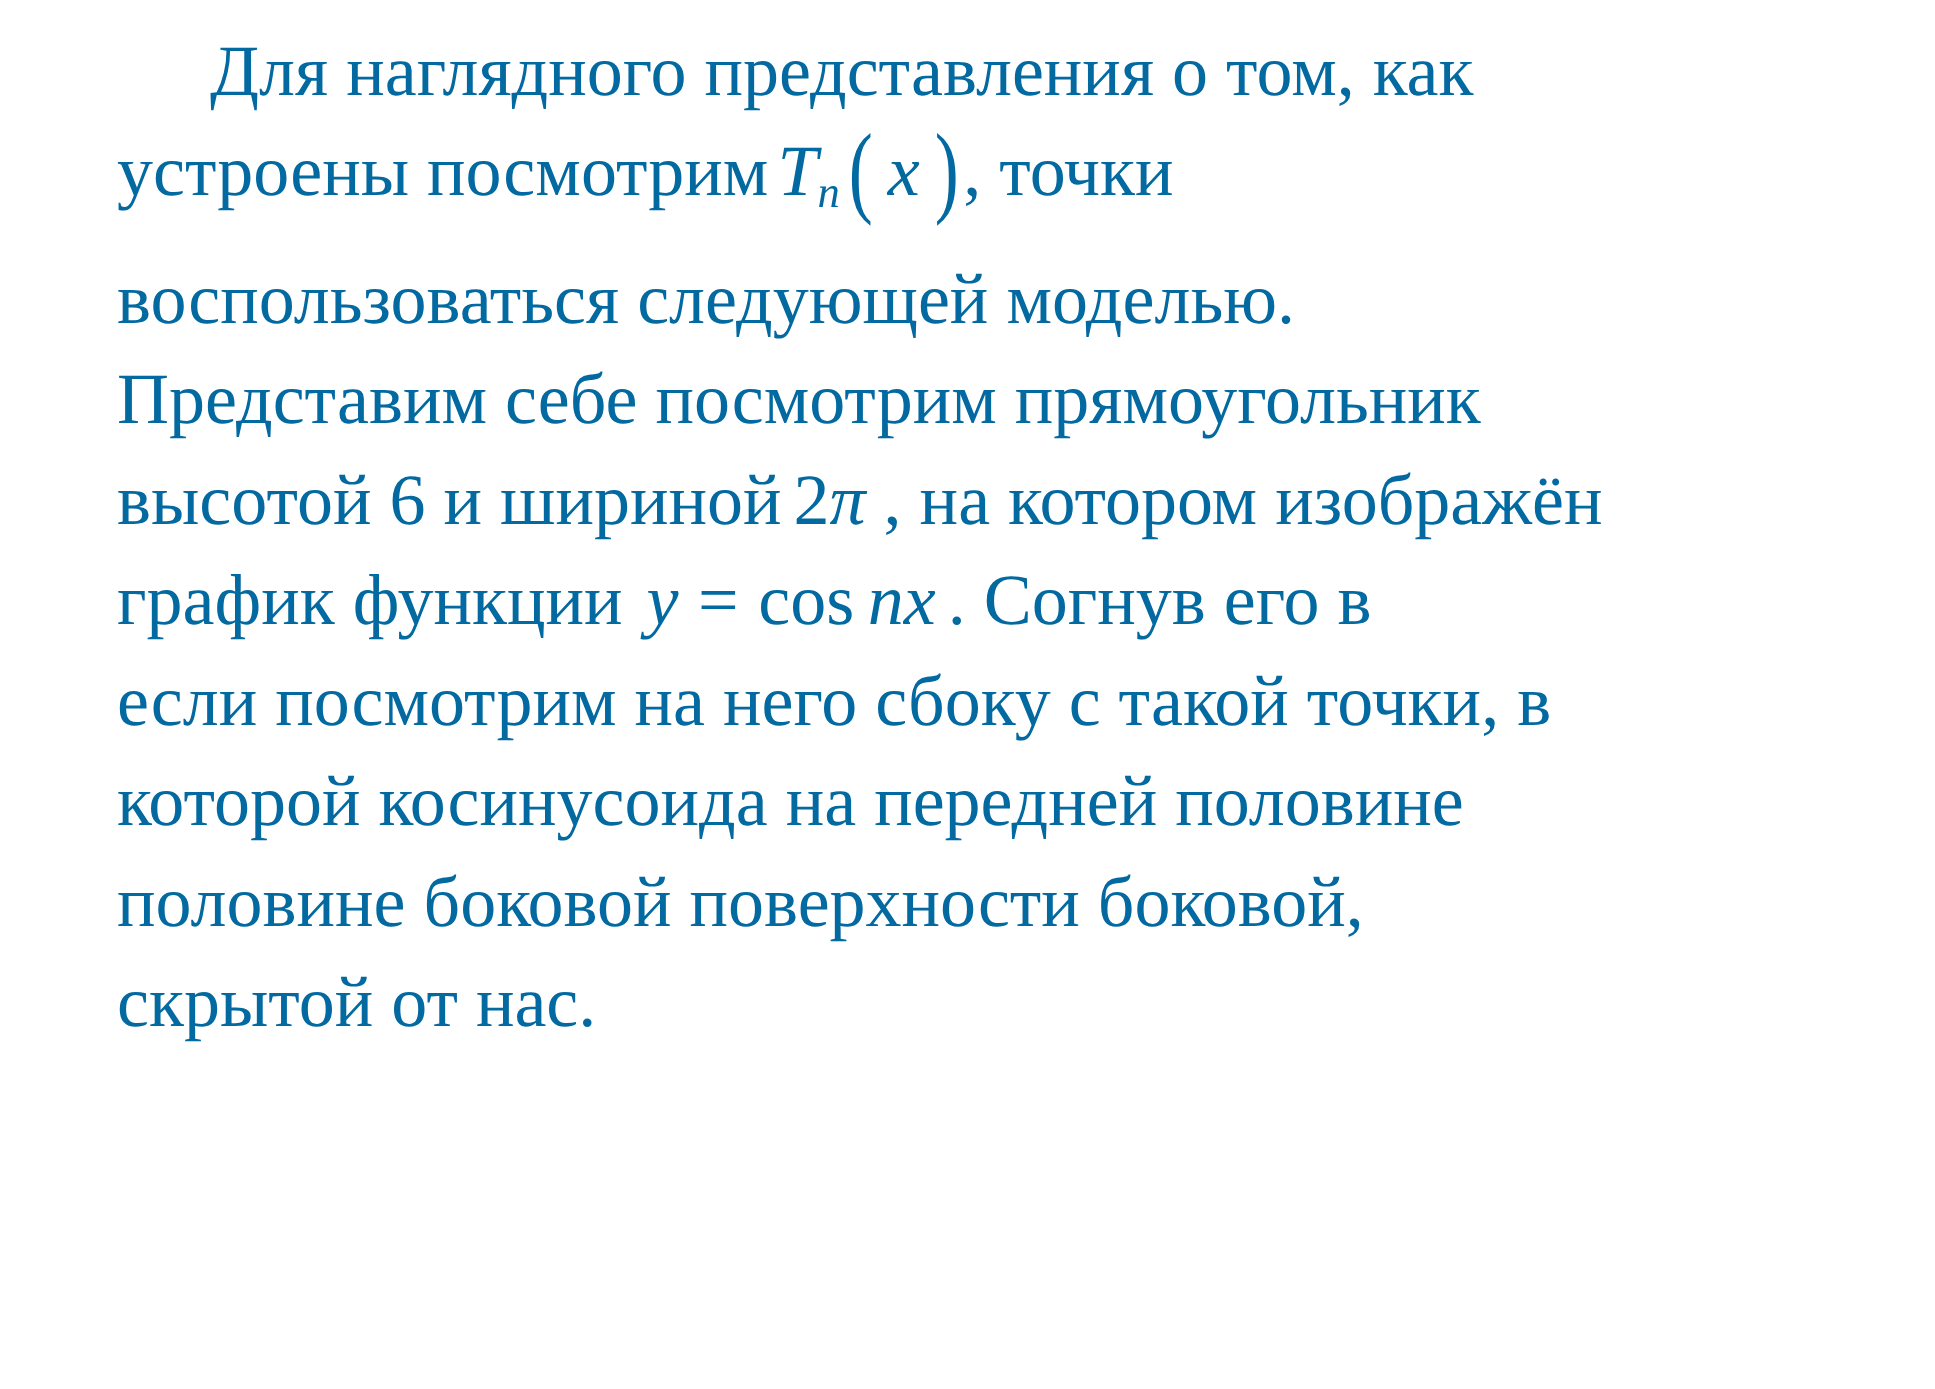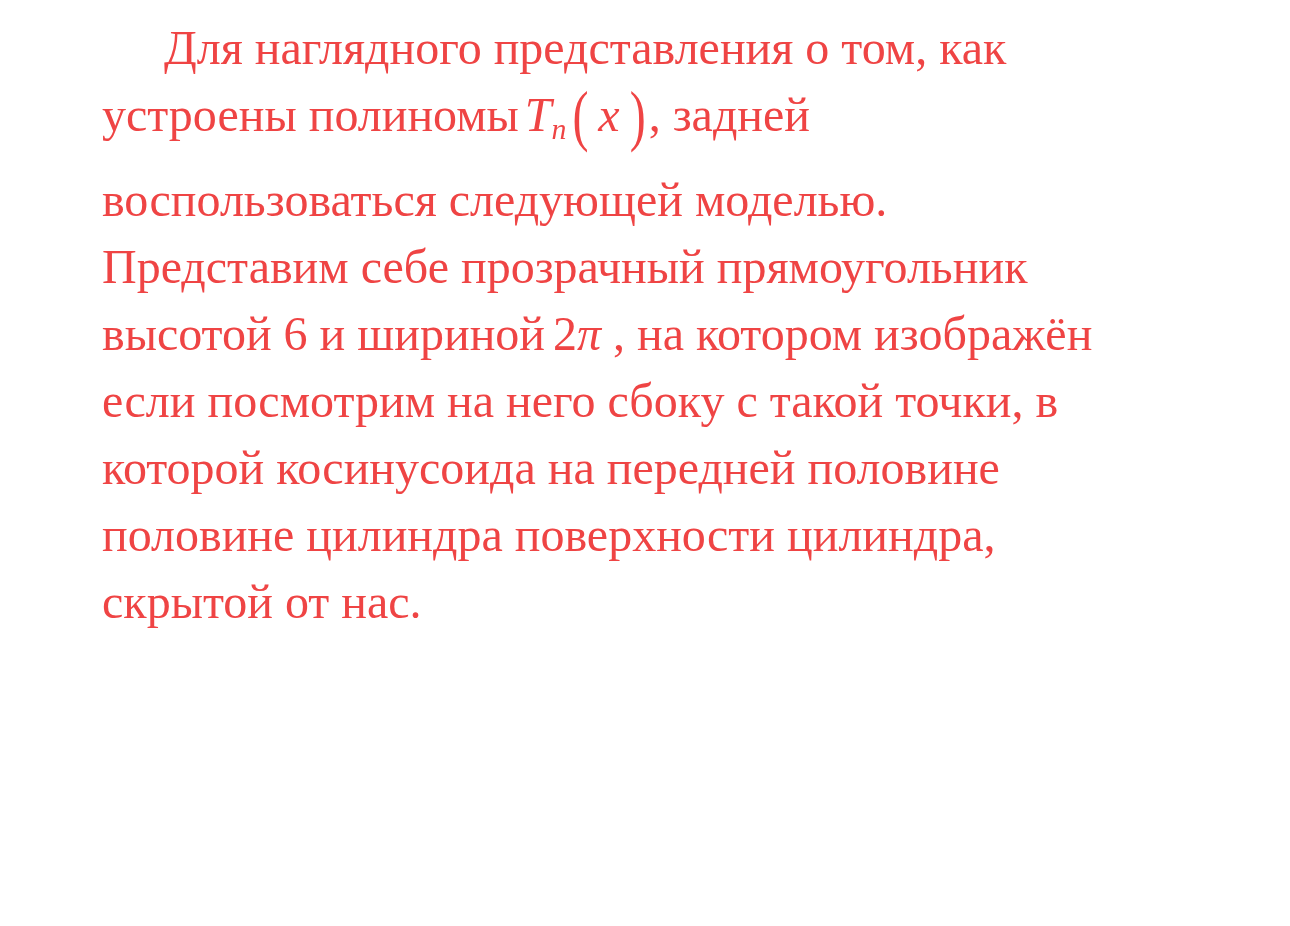--- a/index.html
+++ b/index.html
@@ -5,26 +5,25 @@
   html, body {
     margin: 0;
     padding: 0;
     background: #ffffff;
   }
   .page {
     position: relative;
     width: 1168px;
     height: 926px;
     background: #ffffff;
-    color: #ef4444;
+    color: #0369a1;
     font-family: "Liberation Serif", "DejaVu Serif", serif;
     font-size: 48px;
     line-height: 67px;
     overflow: hidden;
-    margin-left: 24px;
   }
   .paragraph {
     padding: 14px 20px 0 78px;
   }
   .line {
     white-space: nowrap;
   }
   .line.indent {
     text-indent: 62px;
   }
@@ -60,34 +59,35 @@
   .f-cos .func { margin-right: 9px; }
 </style>
 </head>
 <body>
 
 <div class="page">
   <div class="paragraph">
 
     <div class="line indent"><span>Для наглядного представления о том, как</span></div>
 
-    <div class="line eq-line"><span>устроены полиномы</span><span class="formula f-tnx"><span class="it">T</span><sub>n</sub><span class="paren open">(</span><span class="it arg">x</span><span class="paren">)</span></span><span>, задней</span></div>
+    <div class="line eq-line"><span>устроены посмотрим</span><span class="formula f-tnx"><span class="it">T</span><sub>n</sub><span class="paren open">(</span><span class="it arg">x</span><span class="paren">)</span></span><span>, точки</span></div>
 
     <div class="line"><span>воспользоваться следующей моделью.</span></div>
 
-    <div class="line"><span>Представим себе прозрачный прямоугольник</span></div>
+    <div class="line"><span>Представим себе посмотрим прямоугольник</span></div>
 
     <div class="line"><span>высотой 6 и шириной</span><span class="formula f-2pi"><span>2</span><span class="it">π</span></span><span>, на котором изображён</span></div>
 
+    <div class="line"><span>график функции</span><span class="formula f-cos"><span class="it">y</span><span class="eq-sign">=</span><span class="func">cos</span><span class="it">nx</span></span><span>. Согнув его в</span></div>
 
 
     <div class="line"><span>если посмотрим на него сбоку с такой точки, в</span></div>
 
     <div class="line"><span>которой косинусоида на передней половине</span></div>
 
 
 
-    <div class="line"><span>половине цилиндра поверхности цилиндра,</span></div>
+    <div class="line"><span>половине боковой поверхности боковой,</span></div>
 
     <div class="line"><span>скрытой от нас.</span></div>
 
   </div>
 </div>
 
 </body></html>

